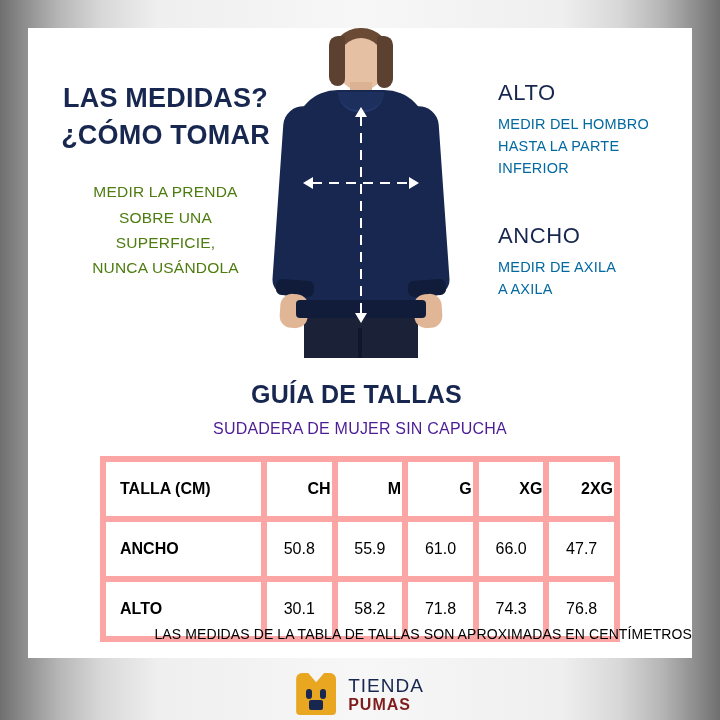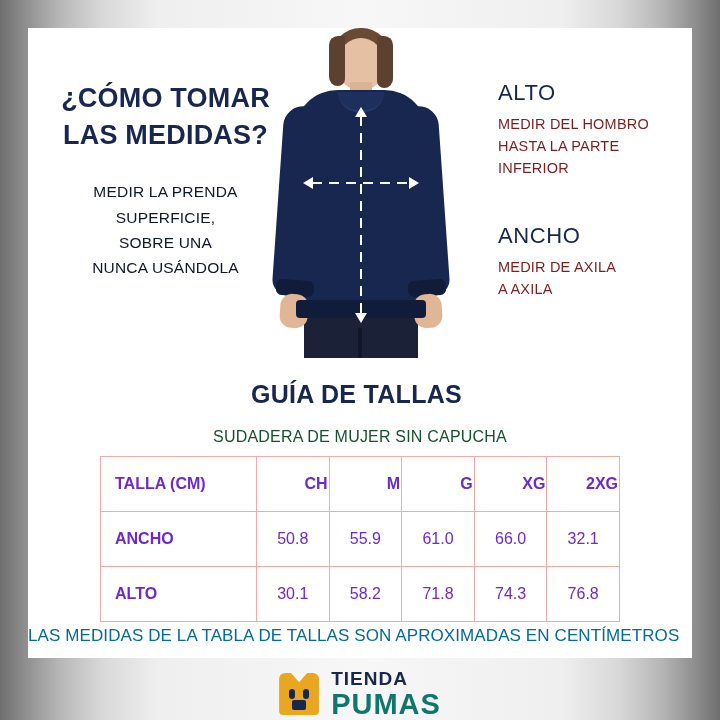--- a/index.html
+++ b/index.html
@@ -44,41 +44,41 @@
   }
   .main-title {
     color: #17274f;
     font-size: 27px;
     font-weight: 700;
     line-height: 1.36;
     letter-spacing: 0.2px;
   }
   .sub-copy {
     margin-top: 26px;
-    color: #0f172a;
+    color: #4d7c0f;
     font-size: 15.5px;
     line-height: 1.62;
     letter-spacing: 0.2px;
   }
 
   .right-block {
     position: absolute;
     left: 470px;
     top: 52px;
     width: 190px;
   }
   .rb-head {
     color: #17274f;
     font-size: 22px;
     letter-spacing: 0.6px;
     font-weight: 400;
   }
   .rb-body {
     margin-top: 7px;
-    color: #7f1d1d;
+    color: #0369a1;
     font-size: 14.5px;
     line-height: 1.52;
     letter-spacing: 0.2px;
   }
   .rb-gap { height: 44px; }
 
   
   .model {
     position: absolute;
     left: 218px;
@@ -252,62 +252,61 @@
     color: #17274f;
     font-size: 25px;
     font-weight: 700;
     letter-spacing: 0.3px;
   }
   .guide-sub {
     position: absolute;
     left: 0; right: 0;
     top: 392px;
     text-align: center;
-    color: #14532d;
+    color: #4c1d95;
     font-size: 16px;
     letter-spacing: 0.2px;
-    margin-top: 8px;
   }
 
   table.sizes {
     position: absolute;
     left: 72px;
     top: 428px;
     width: 520px;
     border-collapse: collapse;
     table-layout: fixed;
   }
   table.sizes th, table.sizes td {
-    border: 1px solid #fca5a5;
+    border: 6px solid #fca5a5;
     height: 52px;
     text-align: center;
     font-size: 16px;
-    color: #6d28d9;
+    color: #000000;
   }
   table.sizes th.rowhead, table.sizes td.rowhead {
     text-align: left;
     padding-left: 14px;
     font-weight: 700;
     width: 140px;
   }
   table.sizes th {
     font-weight: 700;
     text-align: right;
   }
   table.sizes td {
     font-weight: 400;
   }
 
   .table-note {
     position: absolute;
     left: 0; right: 0;
     top: 598px;
-    text-align: left;
-    color: #0369a1;
-    font-size: 17px;
+    text-align: right;
+    color: #000000;
+    font-size: 14px;
     letter-spacing: 0.1px;
   }
 
   
   .brand {
     position: absolute;
     left: 0; right: 0;
     top: 668px;
     height: 52px;
     display: flex;
@@ -343,48 +342,48 @@
     width: 14px; height: 10px;
     background: #17274f;
     border-radius: 2px;
   }
   .brand-text {
     line-height: 1;
   }
   .brand-1 {
     color: #17274f;
     font-size: 19px;
-    font-weight: 700;
+    font-weight: 400;
     letter-spacing: 1px;
   }
   .brand-2 {
-    color: #0f766e;
-    font-size: 29px;
+    color: #7f1d1d;
+    font-size: 16px;
     font-weight: 700;
     letter-spacing: 1px;
     margin-top: 2px;
   }
 </style>
 </head>
 <body>
 
 <div class="page">
   <div class="card">
 
     <div class="top">
 
       <div class="title-block">
         <div class="main-title">
+          <div>LAS MEDIDAS?</div>
           <div>¿CÓMO TOMAR</div>
-          <div>LAS MEDIDAS?</div>
         </div>
         <div class="sub-copy">
           <div>MEDIR LA PRENDA</div>
+          <div>SOBRE UNA</div>
           <div>SUPERFICIE,</div>
-          <div>SOBRE UNA</div>
           <div>NUNCA USÁNDOLA</div>
         </div>
       </div>
 
       <div class="model">
         <div class="m-hair"></div>
         <div class="m-face"></div>
         <div class="m-hair-l"></div>
         <div class="m-hair-r"></div>
         <div class="m-neck"></div>
@@ -433,21 +432,21 @@
           <th>2XG</th>
         </tr>
       </thead>
       <tbody>
         <tr>
           <td class="rowhead">ANCHO</td>
           <td>50.8</td>
           <td>55.9</td>
           <td>61.0</td>
           <td>66.0</td>
-          <td>32.1</td>
+          <td>47.7</td>
         </tr>
         <tr>
           <td class="rowhead">ALTO</td>
           <td>30.1</td>
           <td>58.2</td>
           <td>71.8</td>
           <td>74.3</td>
           <td>76.8</td>
         </tr>
       </tbody>

